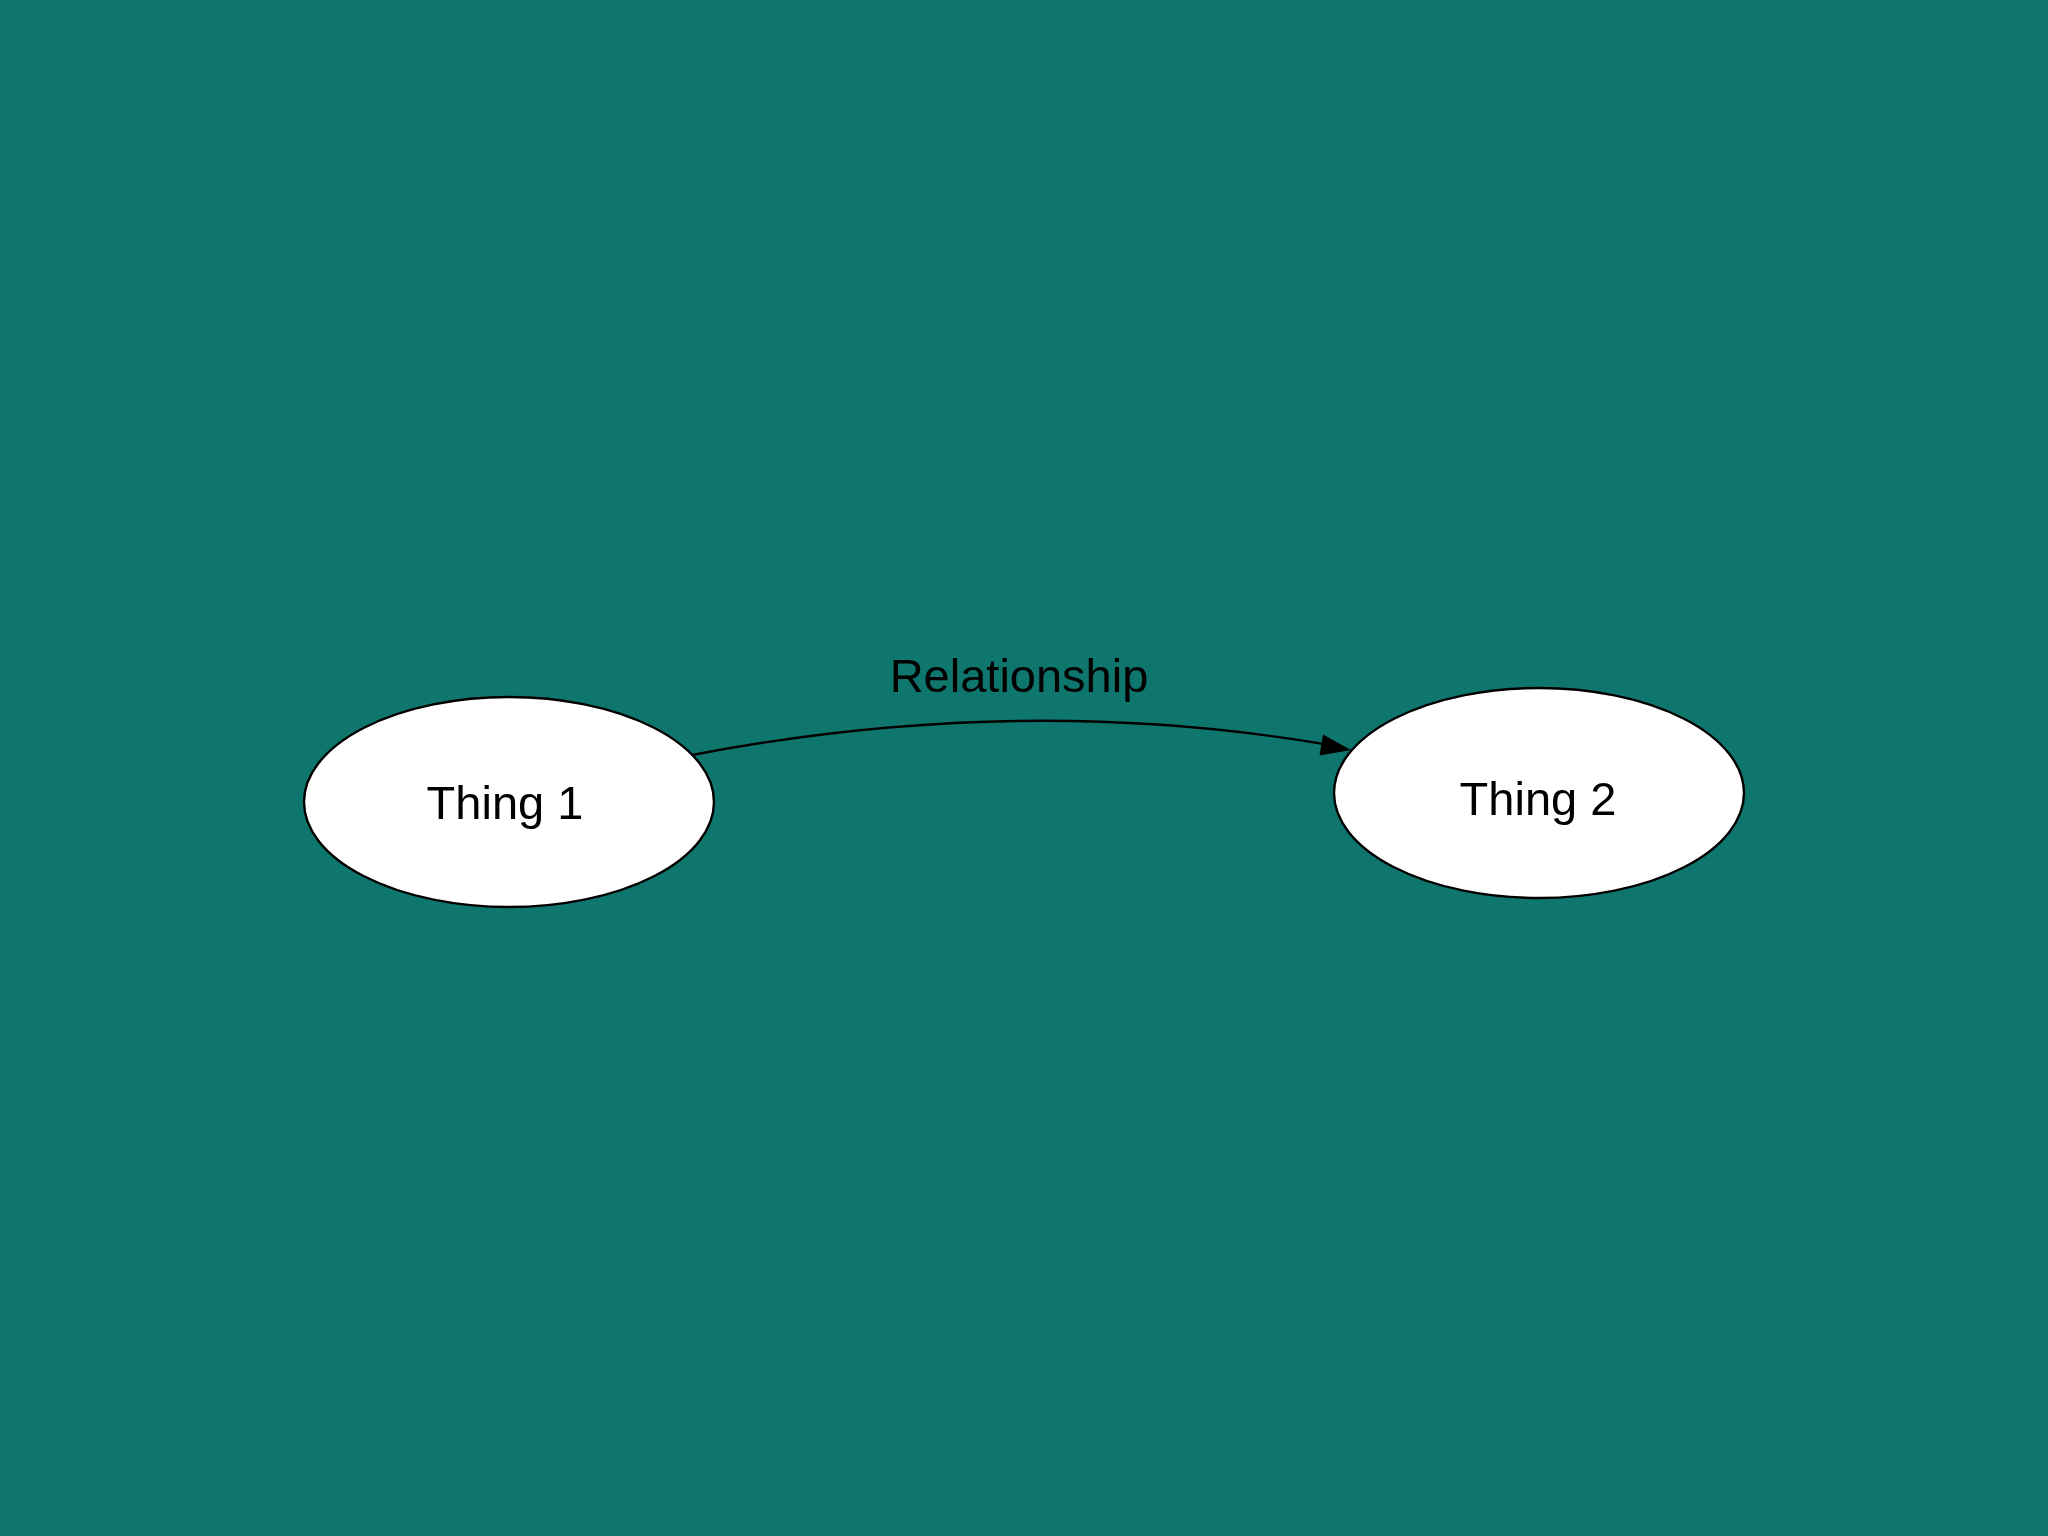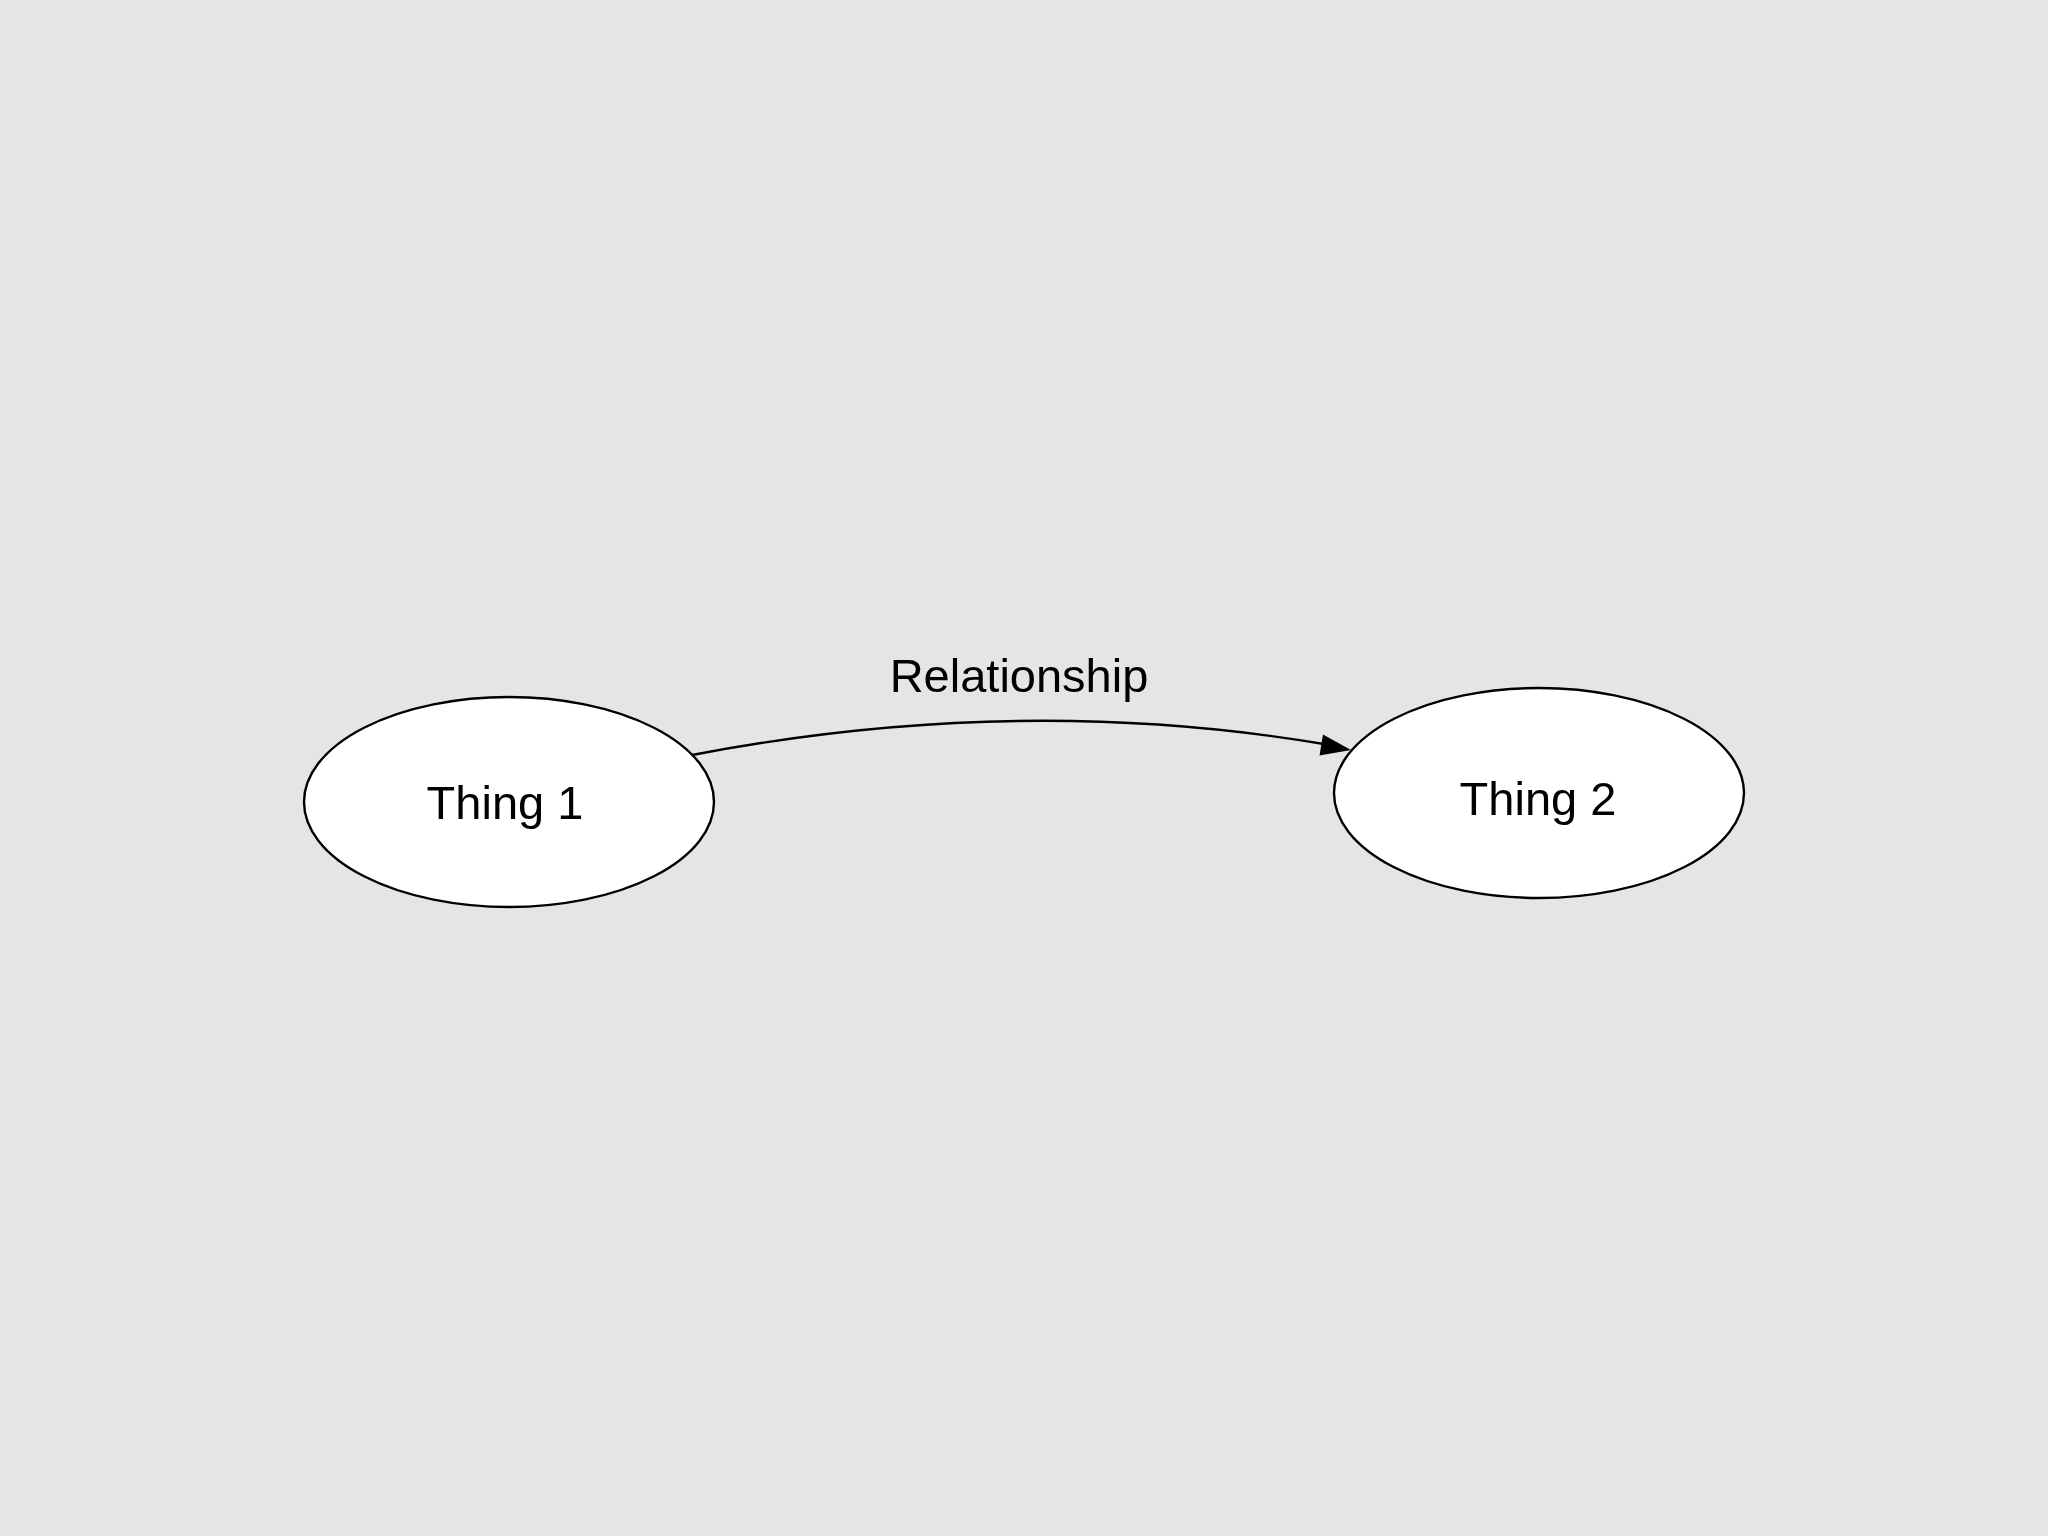--- a/index.html
+++ b/index.html
@@ -7,21 +7,21 @@
     padding: 0;
     width: 2048px;
     height: 1536px;
     background: #ffffff;
     overflow: hidden;
   }
   .canvas-wrap {
     position: relative;
     width: 2048px;
     height: 1536px;
-    background: #e5e5e5;
+    background: #0f766e;
   }
   svg.diagram {
     position: absolute;
     inset: 0;
     width: 100%;
     height: 100%;
     display: block;
   }
   .node-shape {
     fill: #ffffff;

